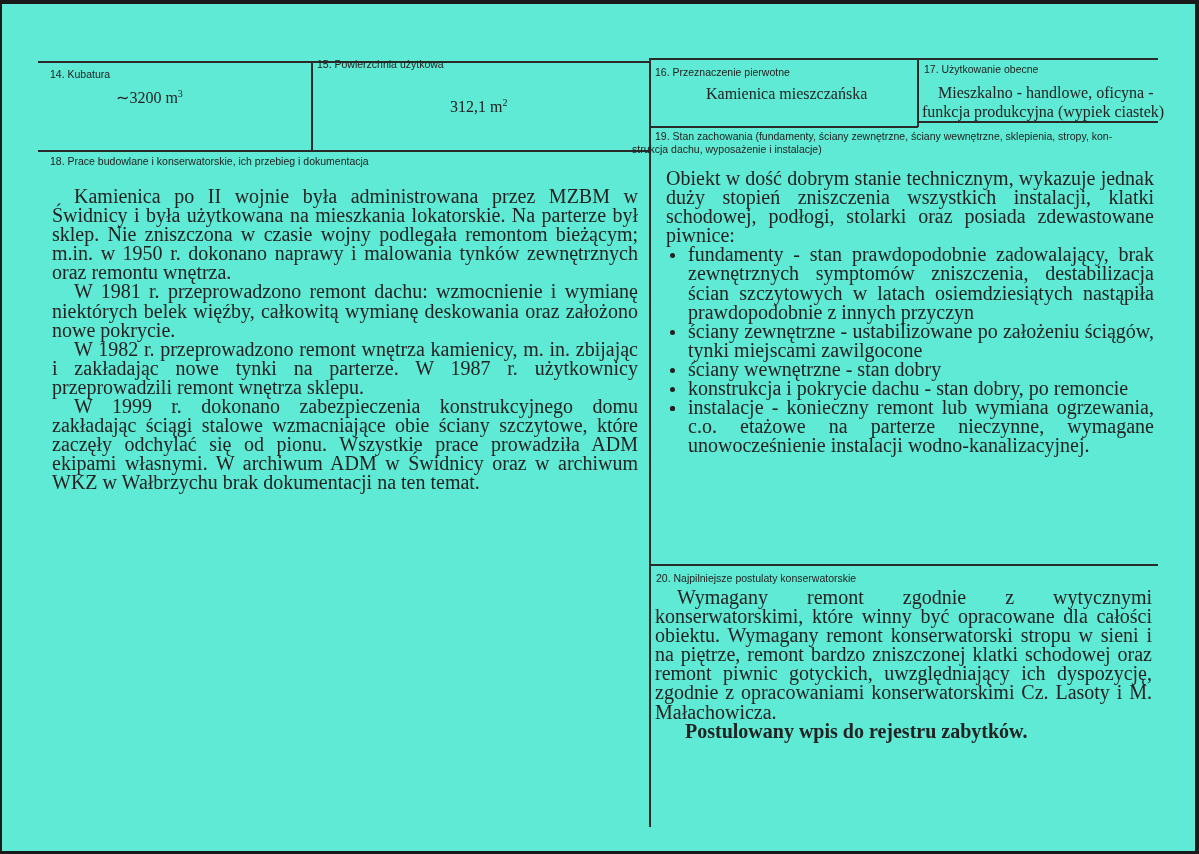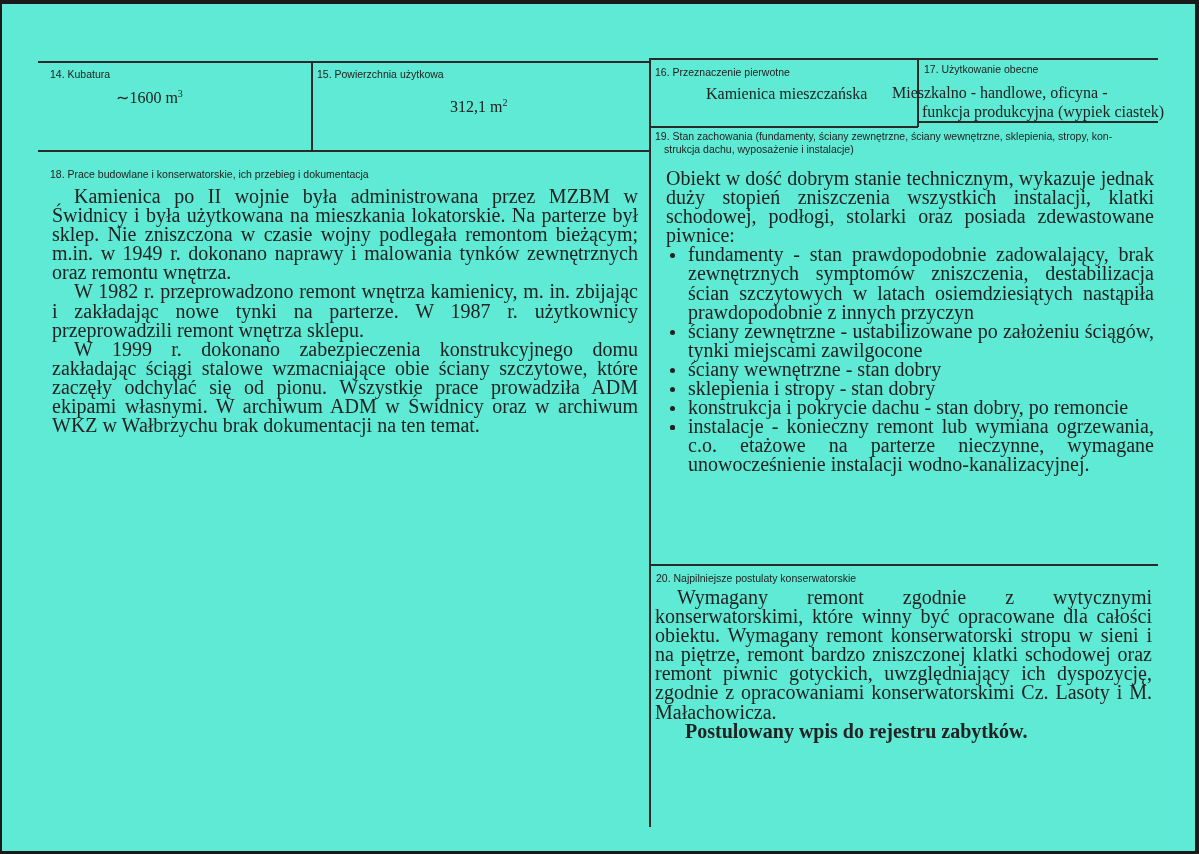--- a/index.html
+++ b/index.html
@@ -48,58 +48,58 @@
   <div class="vline" style="left:309px; top:57px; height:89px;"></div>
   <div class="hline" style="left:36px; top:146px; width:612px;"></div>
   <div class="vline" style="left:647px; top:54px; height:769px;"></div>
   <div class="vline" style="left:915px; top:54px; height:69px;"></div>
   <div class="hline" style="left:648px; top:122px; width:268px;"></div>
   <div class="hline" style="left:916px; top:117px; width:240px;"></div>
   <div class="hline" style="left:648px; top:560px; width:508px;"></div>
 
   <div>
     <span class="label" style="left:48px; top:64px;">14. Kubatura</span>
-    <span class="value" style="left:114px; top:84px;"><span>∼1600 m</span><sup>3</sup></span>
+    <span class="value" style="left:114px; top:84px;"><span>∼3200 m</span><sup>3</sup></span>
   </div>
 
   <div>
-    <span class="label" style="left:315px; top:64px;">15. Powierzchnia użytkowa</span>
+    <span class="label" style="left:315px; top:54px;">15. Powierzchnia użytkowa</span>
     <span class="value" style="left:448px; top:94px;"><span>312,1 m</span><sup>2</sup></span>
   </div>
 
   <div>
     <span class="label" style="left:653px; top:62px;">16. Przeznaczenie pierwotne</span>
     <span class="value" style="left:704px; top:81px;">Kamienica mieszczańska</span>
   </div>
 
   <div>
     <span class="label" style="left:922px; top:59px;">17. Użytkowanie obecne</span>
-    <span class="value" style="left:890px; top:80px;">Mieszkalno - handlowe, oficyna -</span>
+    <span class="value" style="left:936px; top:80px;">Mieszkalno - handlowe, oficyna -</span>
     <span class="value" style="left:920px; top:99px;text-align:right;">funkcja produkcyjna (wypiek ciastek)</span>
   </div>
 
   <div>
-    <span class="label" style="left:48px; top:164px;">18. Prace budowlane i konserwatorskie, ich przebieg i dokumentacja</span>
+    <span class="label" style="left:48px; top:151px;">18. Prace budowlane i konserwatorskie, ich przebieg i dokumentacja</span>
     <div class="para" style="left:50px; top:183px; width:586px;">
-      <p>Kamienica po II wojnie była administrowana przez MZBM w Świdnicy i była użytkowana na mieszkania lokatorskie. Na parterze był sklep. Nie zniszczona w czasie wojny podlegała remontom bieżącym; m.in. w 1949 r. dokonano naprawy i malowania tynków zewnętrznych oraz remontu wnętrza.</p>
+      <p>Kamienica po II wojnie była administrowana przez MZBM w Świdnicy i była użytkowana na mieszkania lokatorskie. Na parterze był sklep. Nie zniszczona w czasie wojny podlegała remontom bieżącym; m.in. w 1950 r. dokonano naprawy i malowania tynków zewnętrznych oraz remontu wnętrza.</p>
+      <p>W 1981 r. przeprowadzono remont dachu: wzmocnienie i wymianę niektórych belek więźby, całkowitą wymianę deskowania oraz założono nowe pokrycie.</p>
       <p>W 1982 r. przeprowadzono remont wnętrza kamienicy, m. in. zbijając i zakładając nowe tynki na parterze. W 1987 r. użytkownicy przeprowadzili remont wnętrza sklepu.</p>
       <p>W 1999 r. dokonano zabezpieczenia konstrukcyjnego domu zakładając ściągi stalowe wzmacniające obie ściany szczytowe, które zaczęły odchylać się od pionu. Wszystkie prace prowadziła ADM ekipami własnymi. W archiwum ADM w Świdnicy oraz w archiwum WKZ w Wałbrzychu brak dokumentacji na ten temat.</p>
     </div>
   </div>
 
   <div>
     <span class="label" style="left:653px; top:126px;">19. Stan zachowania (fundamenty, ściany zewnętrzne, ściany wewnętrzne, sklepienia, stropy, kon-</span>
-    <span class="label" style="left:662px; top:139px;">strukcja dachu, wyposażenie i instalacje)</span>
+    <span class="label" style="left:630px; top:139px;">strukcja dachu, wyposażenie i instalacje)</span>
     <div class="para" style="left:664px; top:165px; width:488px;">
       <p class="noindent">Obiekt w dość dobrym stanie technicznym, wykazuje jednak duży stopień zniszczenia wszystkich instalacji, klatki schodowej, podłogi, stolarki oraz posiada zdewastowane piwnice:</p>
       <ul class="bullets">
         <li><span class="dot"></span><span>fundamenty - stan prawdopodobnie zadowalający, brak zewnętrznych symptomów zniszczenia, destabilizacja ścian szczytowych w latach osiemdziesiątych nastąpiła prawdopodobnie z innych przyczyn</span></li>
         <li><span class="dot"></span><span>ściany zewnętrzne - ustabilizowane po założeniu ściągów, tynki miejscami zawilgocone</span></li>
         <li><span class="dot"></span><span>ściany wewnętrzne - stan dobry</span></li>
-        <li><span class="dot"></span><span>sklepienia i stropy - stan dobry</span></li>
         <li><span class="dot"></span><span>konstrukcja i pokrycie dachu - stan dobry, po remoncie</span></li>
         <li><span class="dot"></span></li>
         <li><span class="dot"></span><span>instalacje - konieczny remont lub wymiana ogrzewania, c.o. etażowe na parterze nieczynne, wymagane unowocześnienie instalacji wodno-kanalizacyjnej.</span></li>
       </ul>
     </div>
   </div>
 
   <div>
     <span class="label" style="left:654px; top:568px;">20. Najpilniejsze postulaty konserwatorskie</span>
     <div class="para" style="left:653px; top:584px; width:497px;">

